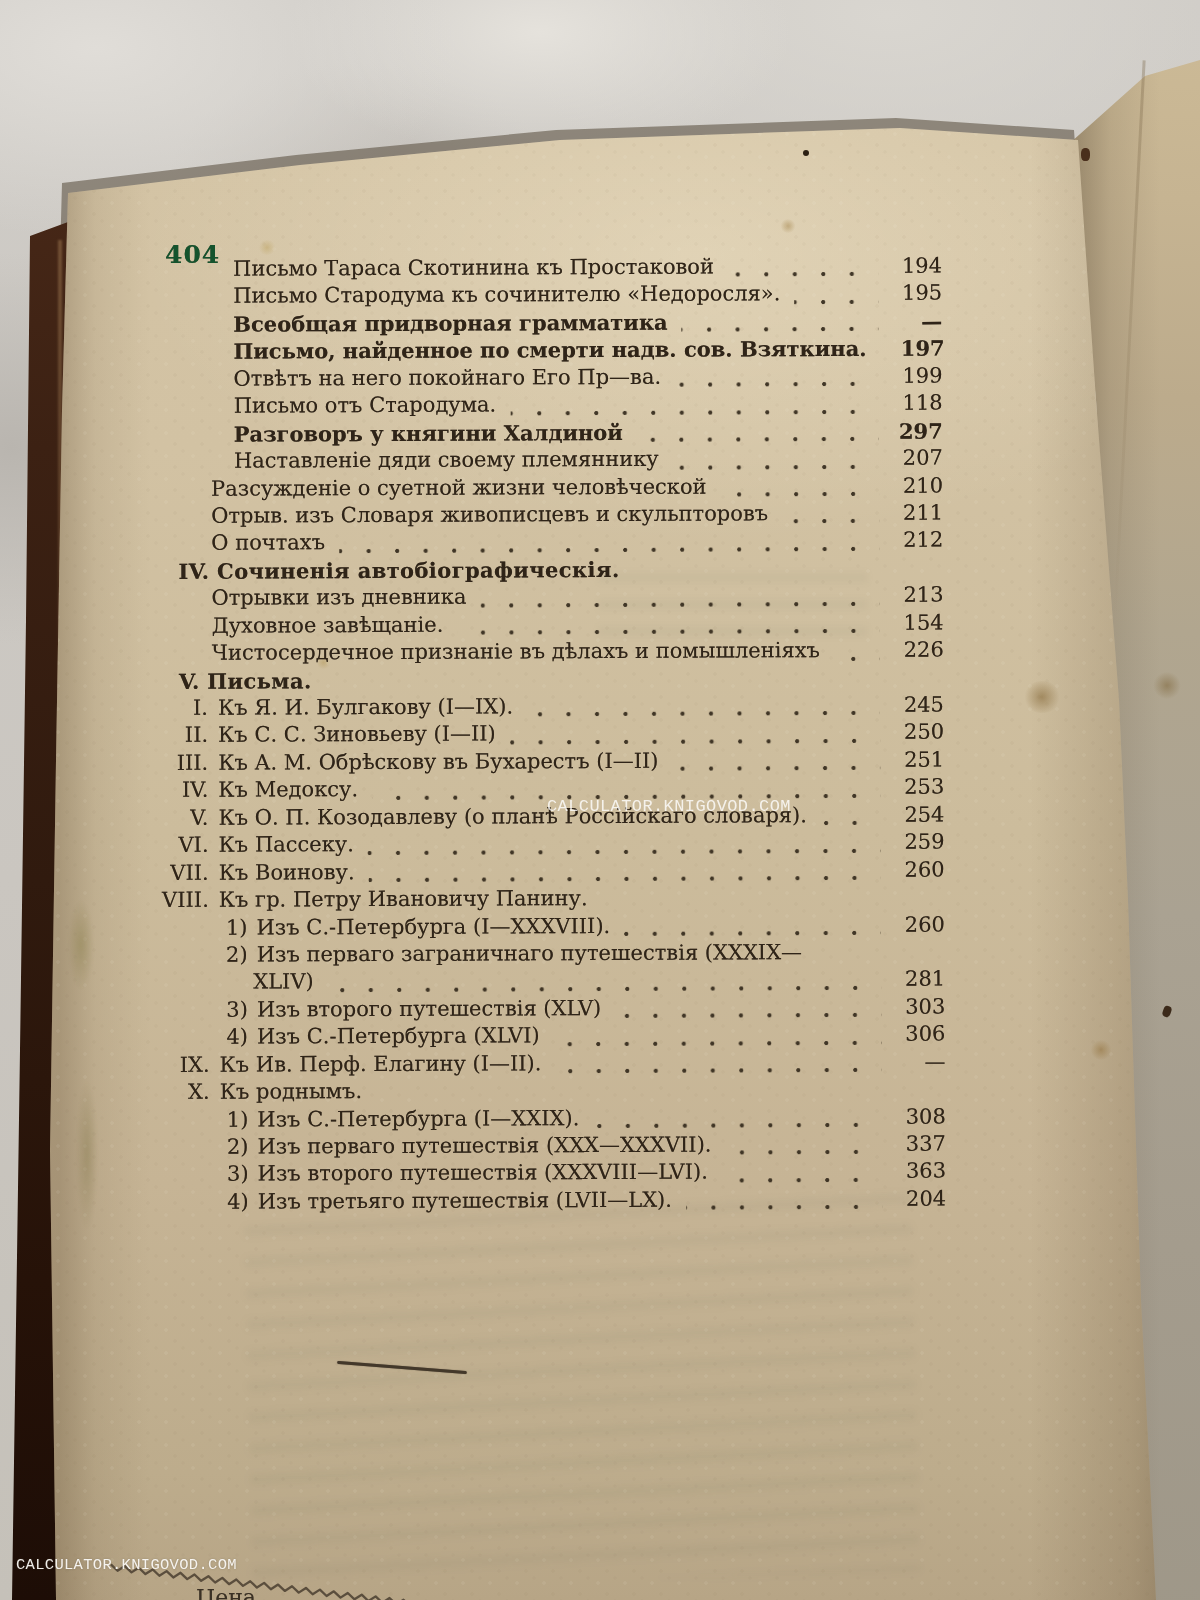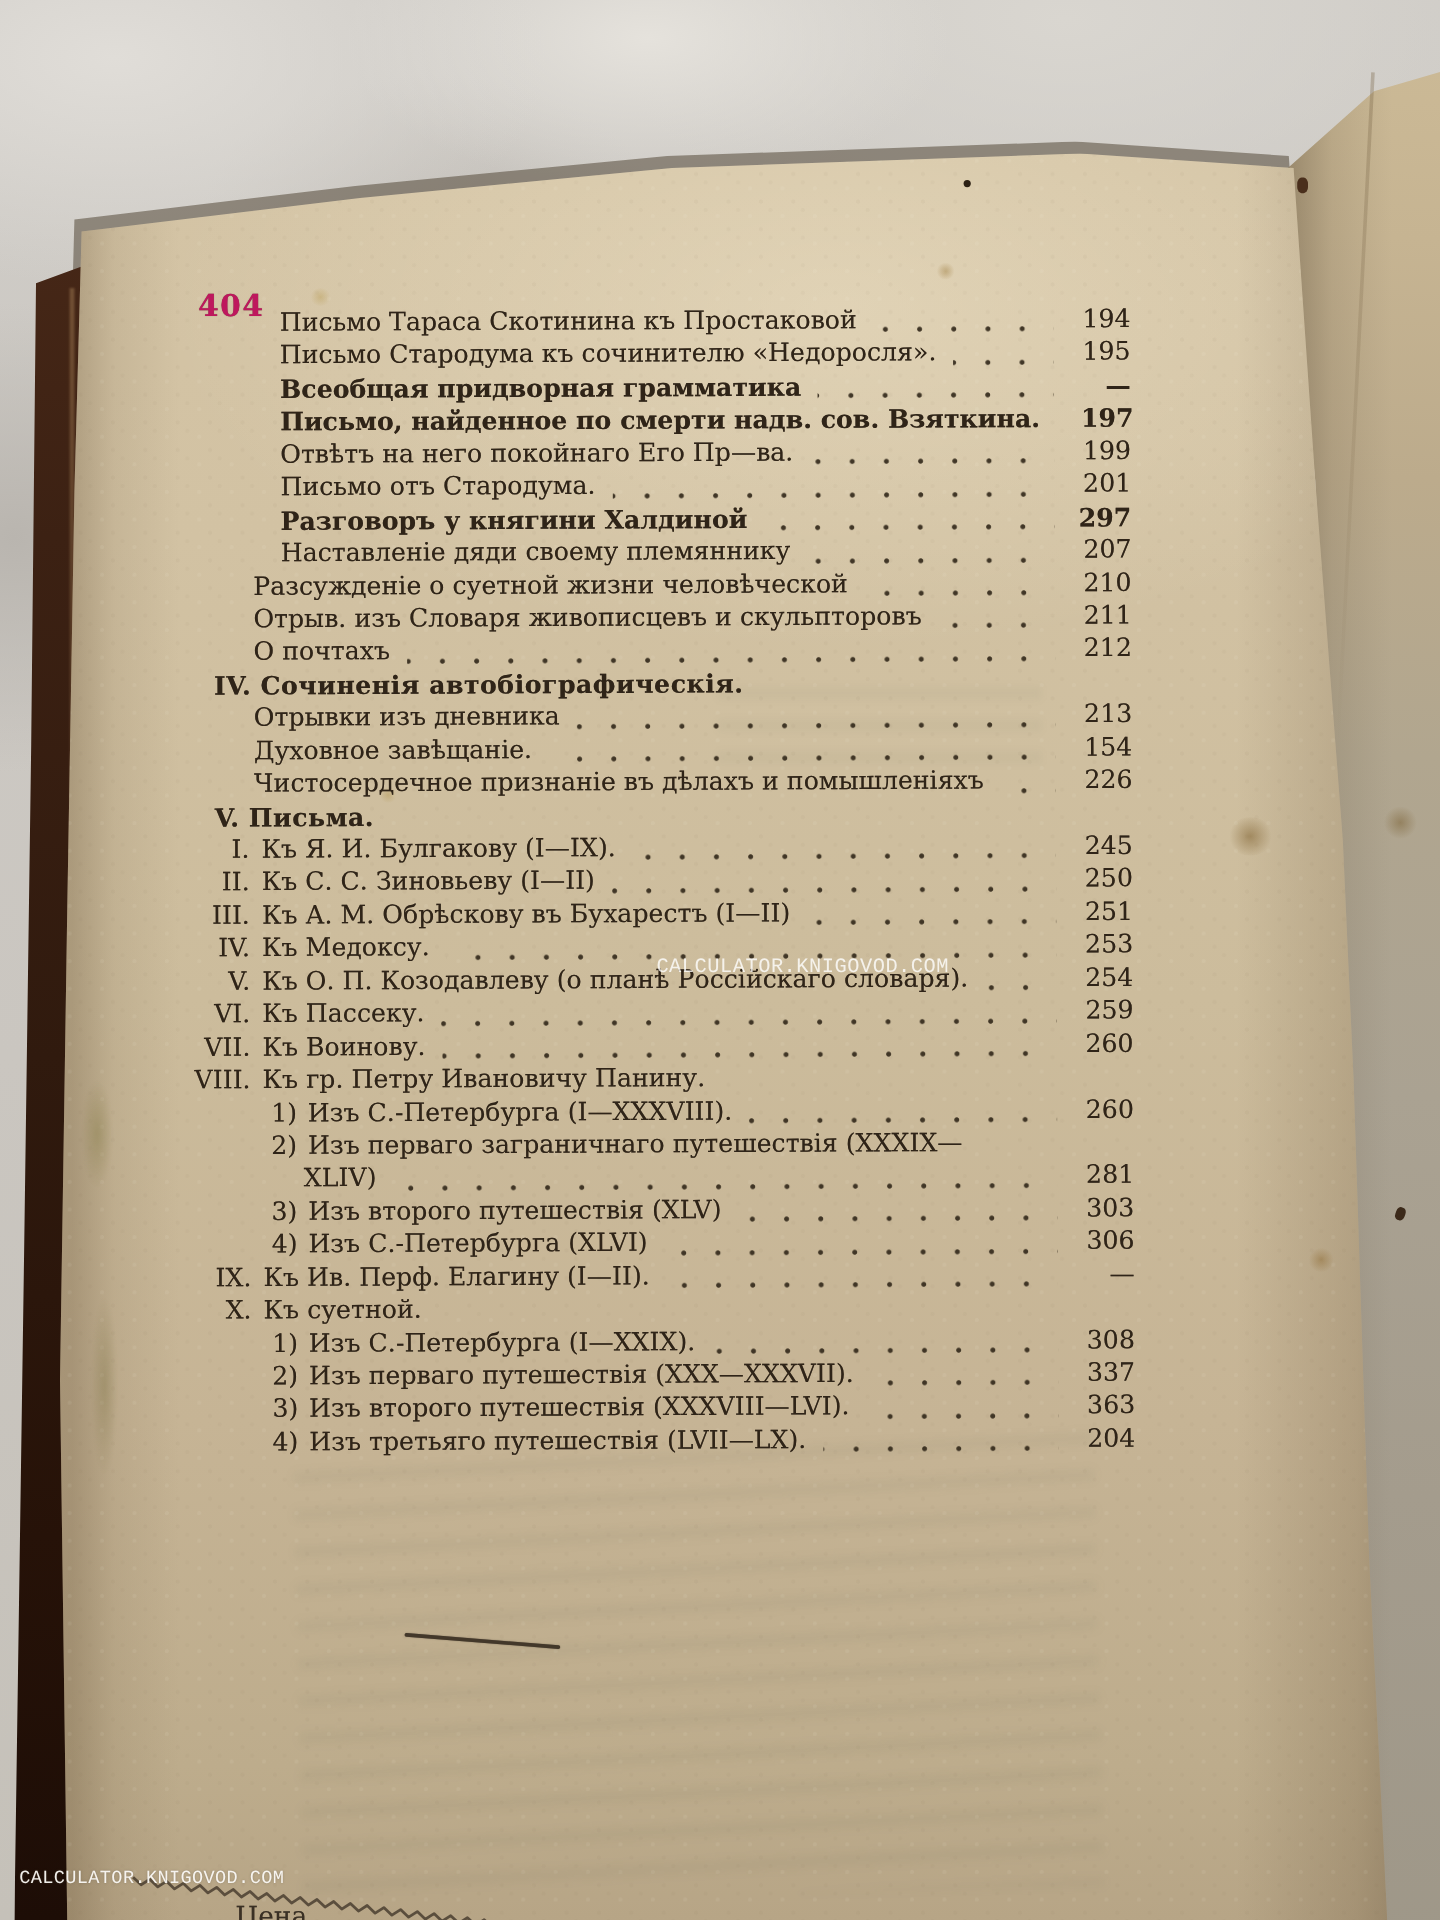--- a/index.html
+++ b/index.html
@@ -51,21 +51,21 @@
   .stain{position:absolute;border-radius:50%;pointer-events:none;}
 
   
   .ghost{position:absolute;left:248px;top:1198px;width:668px;height:382px;opacity:.55;filter:blur(3.5px);
     transform:rotate(-1.4deg);
     background-image:repeating-linear-gradient(178.5deg, rgba(0,0,0,0) 0 20px, rgba(108,111,90,.13) 20px 31px);}
   .ghost2{position:absolute;left:598px;top:556px;width:270px;height:92px;opacity:.5;filter:blur(3px);
     background-image:repeating-linear-gradient(180deg, rgba(0,0,0,0) 0 16px, rgba(112,114,92,.12) 16px 27px);}
 
   
-  .folio{position:absolute;left:165px;top:240px;font-size:25px;font-weight:bold;color:#be185d;
+  .folio{position:absolute;left:165px;top:240px;font-size:25px;font-weight:bold;color:#14532d;
     letter-spacing:1px;text-shadow:0 0 .6px rgba(46,35,23,.6);}
 
   
   .toc{position:absolute;left:150px;top:257px;width:792px;transform:rotate(-.25deg);transform-origin:0 0;
     color:#2f2418;font-size:21px;}
   .row{display:flex;align-items:baseline;height:27.45px;white-space:nowrap;
     text-shadow:0 0 .55px rgba(45,35,22,.55);}
   .b{font-weight:bold;}
   .t-header{padding-left:27px;font-weight:bold;letter-spacing:.4px;}
   .t-item1{padding-left:83px;}
@@ -151,21 +151,21 @@
         <span class="pnum">197</span>
       </div>
       <div class="row t-item1">
         <span class="lbl">Отвѣтъ на него покойнаго Его Пр—ва.</span>
         <span class="leader"></span>
         <span class="pnum">199</span>
       </div>
       <div class="row t-item1">
         <span class="lbl">Письмо отъ Стародума.</span>
         <span class="leader"></span>
-        <span class="pnum">201</span>
+        <span class="pnum">118</span>
       </div>
       <div class="row t-item1 b">
         <span class="lbl">Разговоръ у княгини Халдиной</span>
         <span class="leader"></span>
         <span class="pnum">297</span>
       </div>
       <div class="row t-item1">
         <span class="lbl">Наставленіе дяди своему племяннику</span>
         <span class="leader"></span>
         <span class="pnum">207</span>
@@ -280,21 +280,21 @@
         <span class="pnum">306</span>
       </div>
       <div class="row t-letter">
         <span class="num">IX.</span>
         <span class="lbl">Къ Ив. Перф. Елагину (I—II).</span>
         <span class="leader"></span>
         <span class="pnum">—</span>
       </div>
       <div class="row t-letter">
         <span class="num">X.</span>
-        <span class="lbl">Къ суетной.</span>
+        <span class="lbl">Къ роднымъ.</span>
       </div>
       <div class="row t-sub">
         <span class="num">1)</span>
         <span class="lbl">Изъ С.-Петербурга (I—XXIX).</span>
         <span class="leader"></span>
         <span class="pnum">308</span>
       </div>
       <div class="row t-sub">
         <span class="num">2)</span>
         <span class="lbl">Изъ перваго путешествія (XXX—XXXVII).</span>

